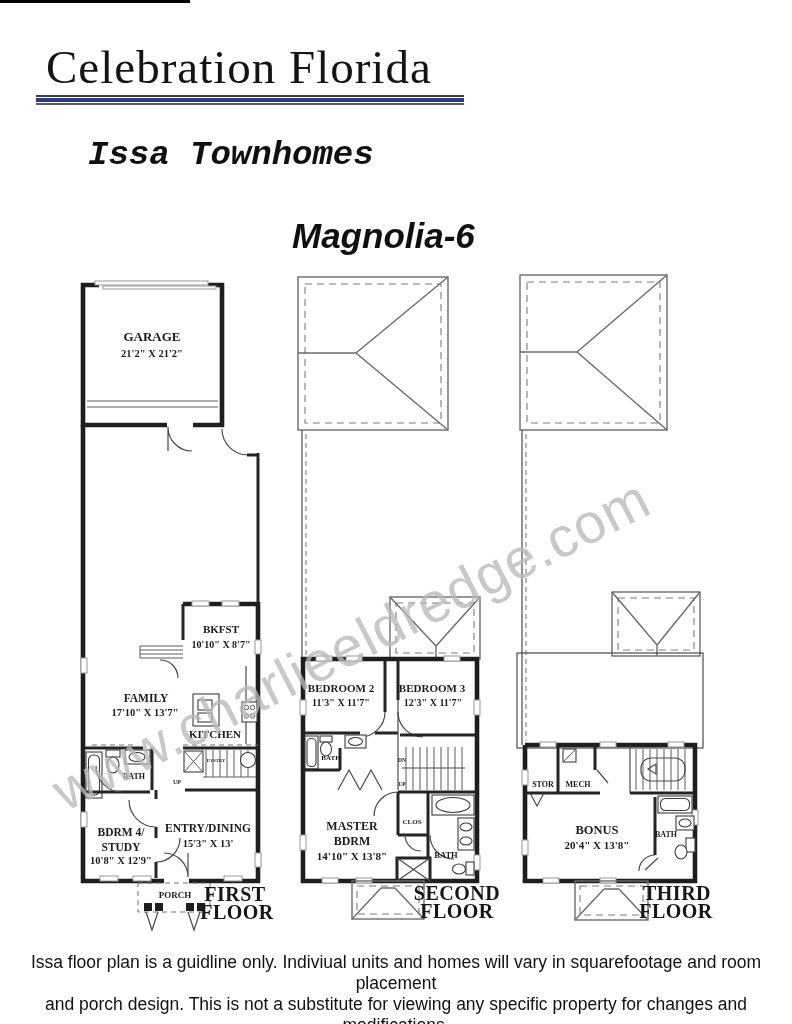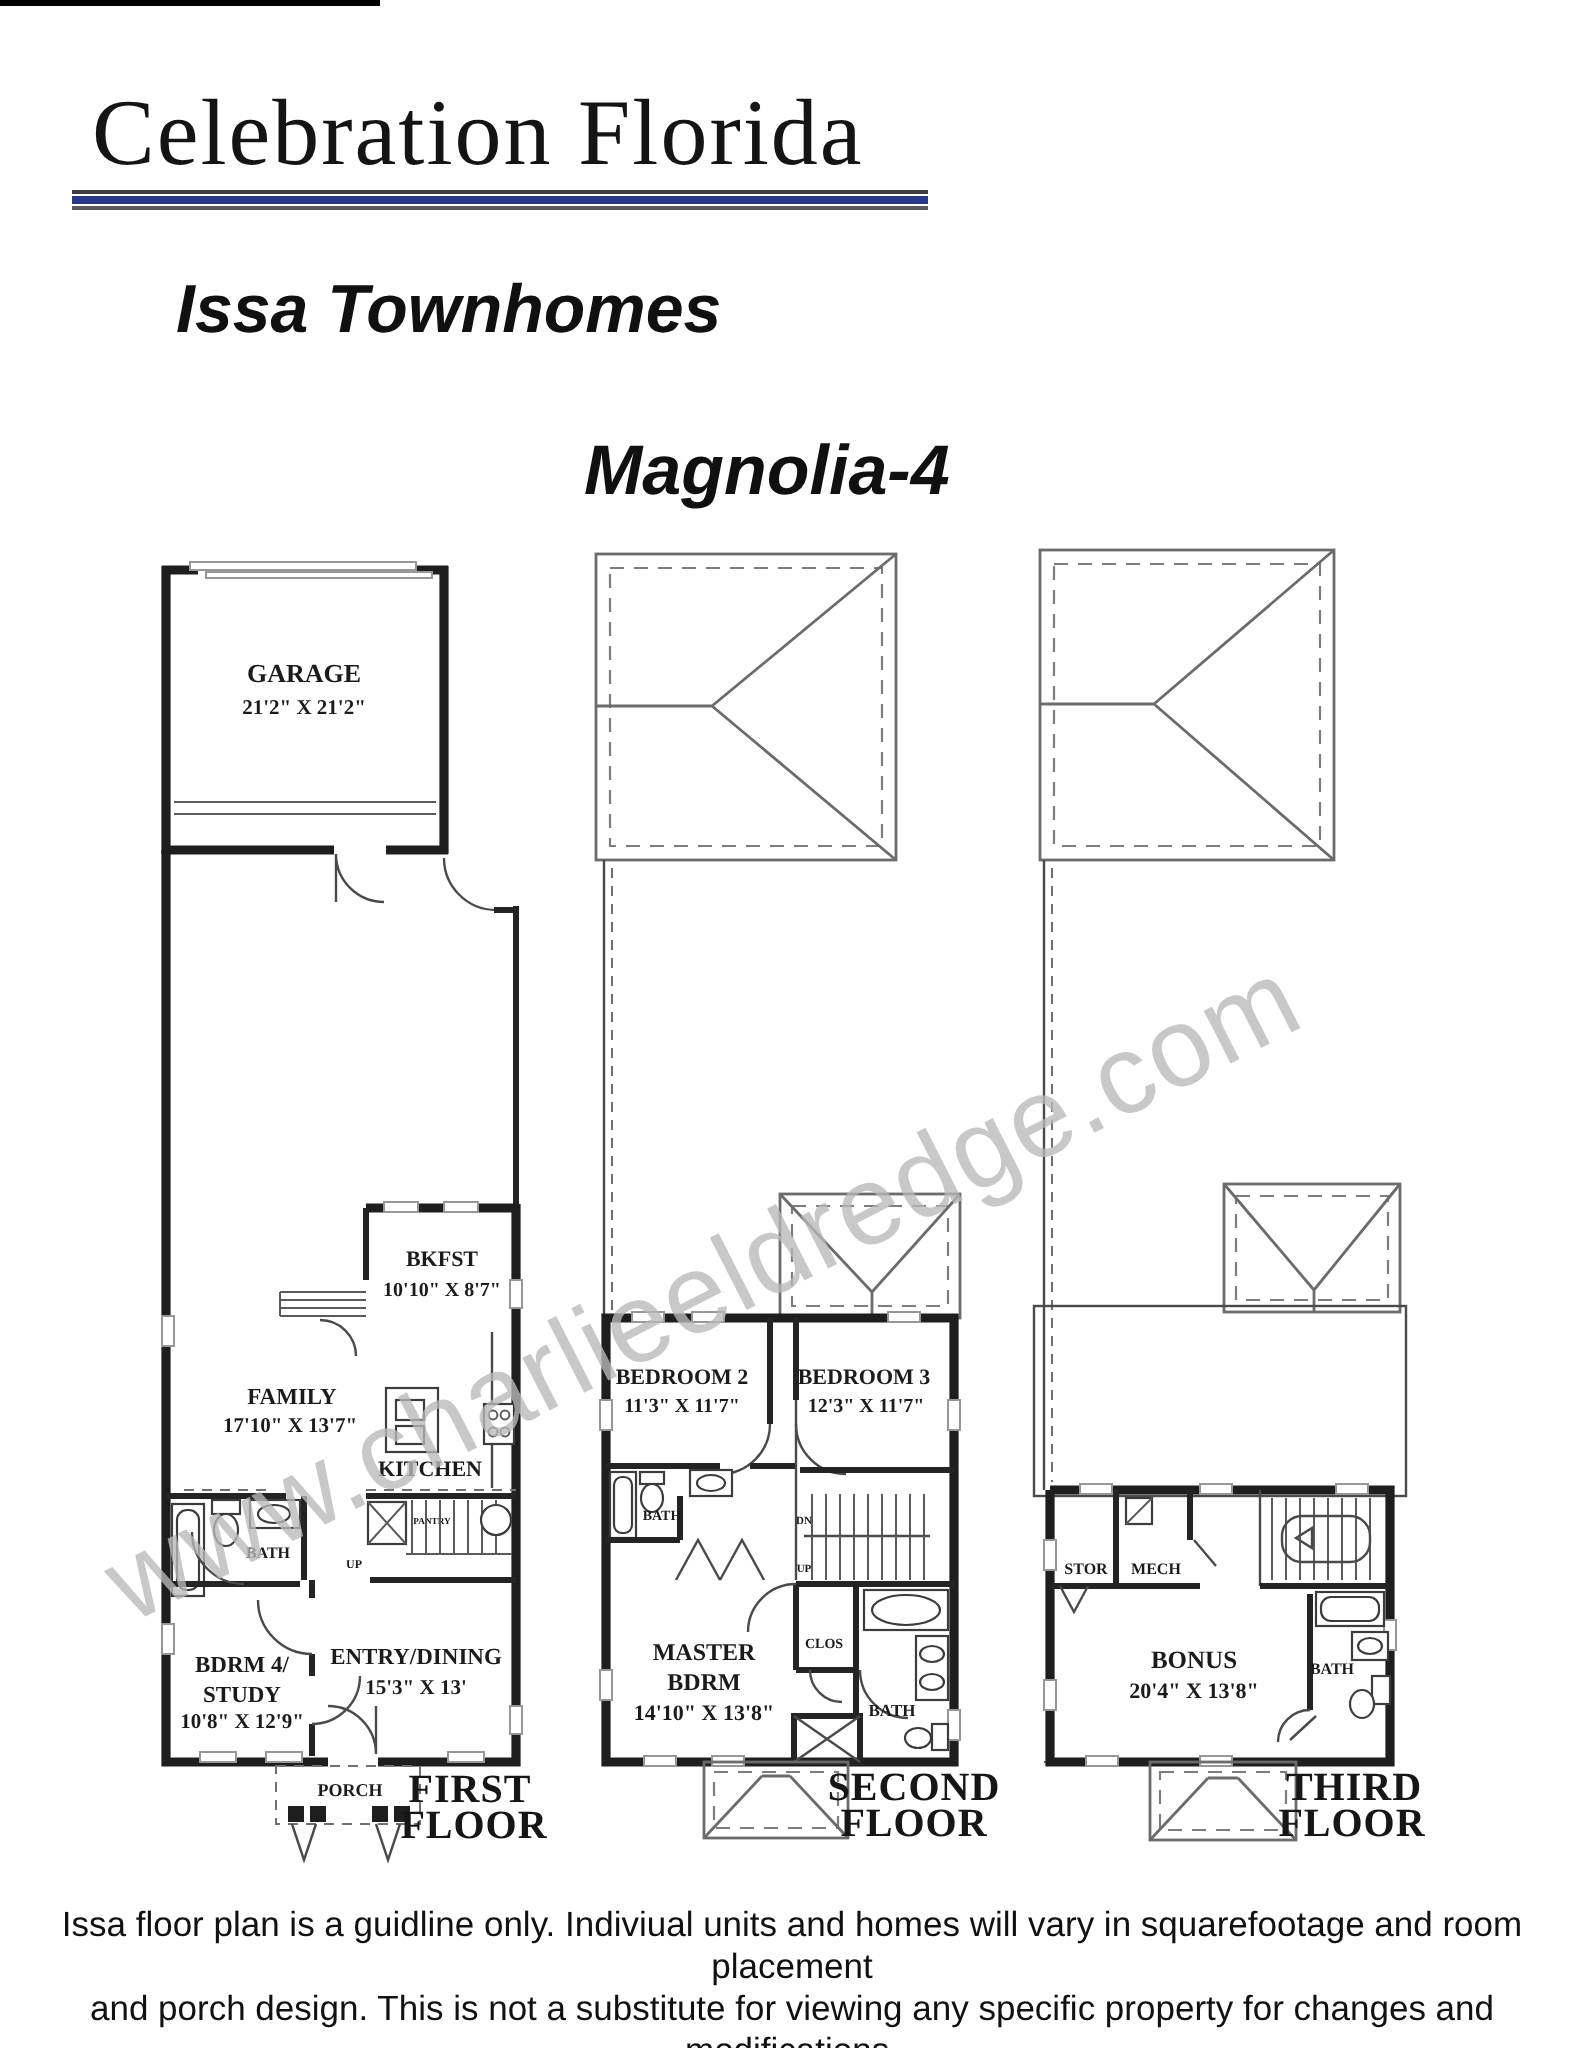--- a/index.html
+++ b/index.html
@@ -5,21 +5,21 @@
   html,body{margin:0;padding:0;background:#fff;}
   .page{position:relative;width:792px;height:1024px;background:#fff;overflow:hidden;
         font-family:"Liberation Serif",serif;}
   .artifact{position:absolute;left:0;top:0;width:190px;height:3px;background:#000;}
   .brand{position:absolute;left:46px;top:40px;font-family:"Liberation Serif",serif;
          font-size:47px;color:#141414;letter-spacing:1px;white-space:nowrap;}
   .rule{position:absolute;left:36px;top:95px;width:428px;}
   .rule .r1{height:2px;background:#3d3d3d;}
   .rule .r2{height:4px;background:#28388c;margin-top:1px;}
   .rule .r3{height:2px;background:#5a5a5a;margin-top:1px;}
-  .community{position:absolute;left:88px;top:136px;font-family:Liberation Sans, sans-serif;
+  .community{position:absolute;left:88px;top:136px;font-family:Liberation Mono, monospace;
          font-weight:bold;font-style:italic;font-size:34px;color:#101010;white-space:nowrap;}
   .plan{position:absolute;left:292px;top:216px;font-family:"Liberation Sans",sans-serif;
          font-weight:bold;font-style:italic;font-size:35px;color:#101010;white-space:nowrap;}
   .plans-svg{position:absolute;left:0;top:0;width:792px;height:1024px;}
   .watermark{position:absolute;left:-14px;top:612px;width:730px;text-align:center;
          font-family:"Liberation Sans",sans-serif;font-size:56px;font-weight:400;
          color:#b9b9b9;opacity:.78;transform:rotate(-27deg);pointer-events:none;
          white-space:nowrap;letter-spacing:1px;}
   .footer{position:absolute;left:0;top:952px;width:792px;text-align:center;
          font-family:"Liberation Sans",sans-serif;font-size:17.5px;line-height:21px;color:#111;}
@@ -45,21 +45,21 @@
 
   <div class="artifact"></div>
 
   <div class="brand">Celebration Florida</div>
   <div class="rule">
     <div class="r1"></div>
     <div class="r2"></div>
     <div class="r3"></div>
   </div>
   <div class="community">Issa Townhomes</div>
-  <div class="plan">Magnolia-4</div>
+  <div class="plan">Magnolia-6</div>
 
   <svg class="plans-svg" viewBox="0 0 792 1024">
 
     <g>
 
       <g>
         <path class="wall" d="M83,427 V283 M81,285 H99 M208,285 H224 M222,283 V427"></path>
         <rect class="win" x="95" y="281" width="113" height="4"></rect>
         <rect class="win" x="103" y="286" width="113" height="3"></rect>
         <path class="wall" d="M81,425 H168 M192,425 H224"></path>

